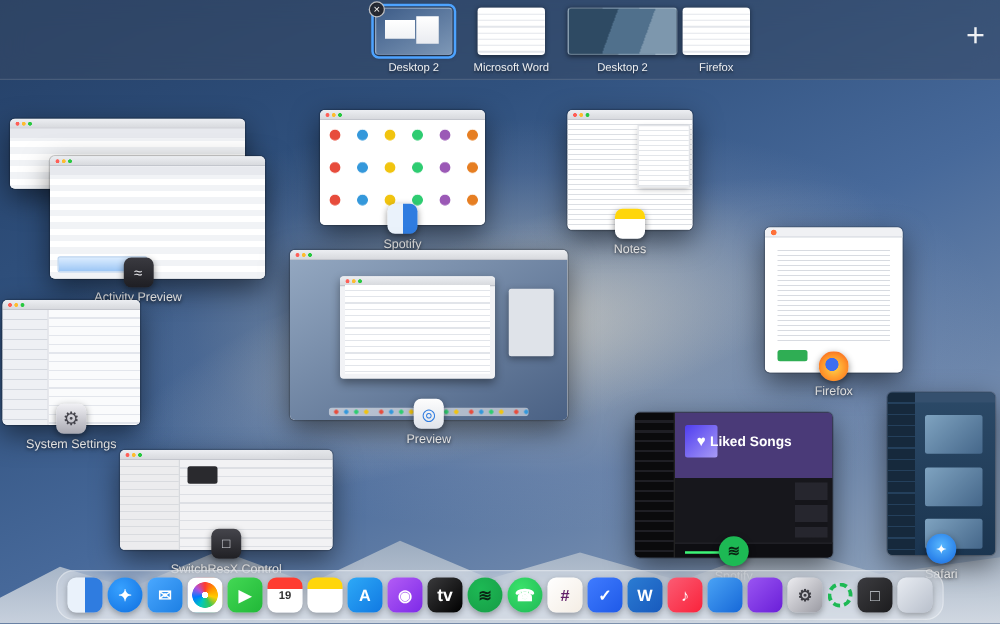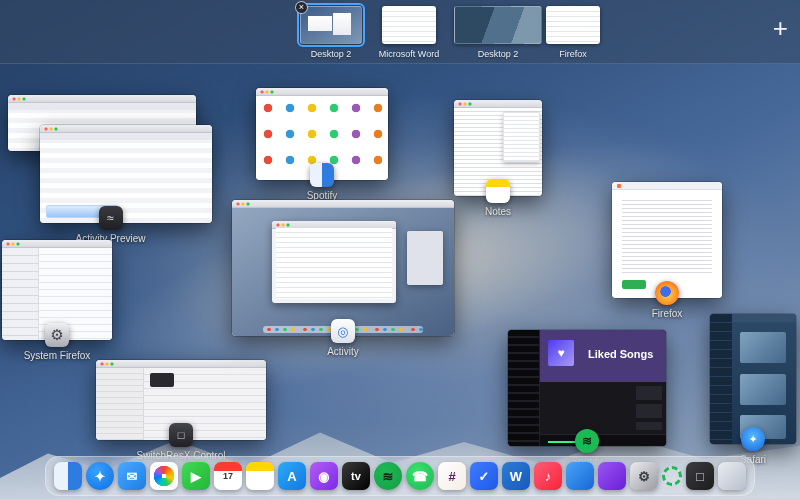--- a/index.html
+++ b/index.html
@@ -102,21 +102,21 @@
   .srx-body{position:absolute;inset:8px 0 0 0;display:flex;background:#ececee}
   .srx-left{width:28%;border-right:1px solid #d7d9dd;background:repeating-linear-gradient(180deg,transparent 0 5px,#d9dbdf 5px 6px)}
   .srx-main{flex:1;position:relative;background-color:#f2f2f4;
     background-image:repeating-linear-gradient(180deg,transparent 0 6px,#dddfe4 6px 7px)}
   .srx-dark{position:absolute;left:6px;top:5px;width:24px;height:14px;background:#2a2a2e;border-radius:2px}
   .sp{display:flex;background:#15151a}
   .sp-side{width:32px;background:repeating-linear-gradient(180deg,#0a0a0c 0 6px,#1e1e24 6px 8px);border-right:1px solid #222}
   .sp-main{flex:1;position:relative;background:linear-gradient(180deg,#4a3a78 0 52px,#17171c 52px)}
   .sp-art{position:absolute;left:8px;top:10px;width:26px;height:26px;background:linear-gradient(135deg,#4f3df0,#a89bf5);
     border-radius:2px;color:#fff;font-size:12px;display:flex;align-items:center;justify-content:center}
-  .sp-title{position:absolute;left:48px;top:18px;color:#fff;font-weight:bold;font-size:11px;white-space:nowrap}
+  .sp-title{position:absolute;left:28px;top:18px;color:#fff;font-weight:bold;font-size:11px;white-space:nowrap}
   .sp-tiles{position:absolute;right:4px;top:56px;width:26px;bottom:16px;
     background:repeating-linear-gradient(180deg,#26262e 0 14px,#15151a 14px 18px)}
   .sp-player{position:absolute;left:0;right:0;bottom:0;height:12px;background-color:#0e0e12;border-top:1px solid #26262c;
     background-image:linear-gradient(#3df577,#3df577);background-size:40% 2px;background-position:8px 6px;background-repeat:no-repeat}
   .saf{display:flex;background:#203951}
   .saf-side{width:26%;background:#16293c;background-image:repeating-linear-gradient(180deg,transparent 0 8px,#24405c 8px 9px)}
   .saf-main{flex:1;position:relative;background:linear-gradient(#2c4a68,#1b3platform) , linear-gradient(#2c4a68,#1b3550);background:linear-gradient(#2c4a68,#1b3550)}
   .saf-top{position:absolute;top:0;left:0;right:0;height:8px;background:#35506e}
   .saf-tile{position:absolute;left:12%;width:72%;height:24%;border-radius:2px;background:linear-gradient(135deg,#7fa3c0,#45678a)}
 
@@ -175,56 +175,56 @@
 
   <div class="win-group" style="left:256px;top:88px;width:132px">
     <div class="thumb" style="height:92px">
       <div class="titlebar"></div>
       <div class="finder-body"></div>
     </div>
     <div class="badge badge-finder"></div>
     <div class="win-label">Spotify</div>
   </div>
 
-  <div class="win-group" style="left:454px;top:100px;width:88px">
+  <div class="win-group" style="left:454px;top:88px;width:100px">
     <div class="thumb" style="height:96px">
       <div class="titlebar"></div>
       <div class="notes-body"></div>
       <div class="notes-sheet"></div>
     </div>
     <div class="badge badge-notes"></div>
     <div class="win-label">Notes</div>
   </div>
 
   <div class="win-group" style="left:2px;top:240px;width:110px">
     <div class="thumb" style="height:100px">
       <div class="titlebar"></div>
       <div class="ss-row">
         <div class="ss-side"></div>
         <div class="ss-main"></div>
       </div>
     </div>
     <div class="badge badge-settings">⚙</div>
-    <div class="win-label">System Firefox</div>
+    <div class="win-label">System Settings</div>
   </div>
 
   <div class="win-group" style="left:232px;top:200px;width:222px;z-index:15">
     <div class="thumb" style="height:136px">
       <div class="titlebar"></div>
       <div class="pv-shot">
         <div class="pv-win">
           <div class="titlebar"></div>
           <div class="pv-inner-lines"></div>
         </div>
         <div class="pv-side"></div>
         <div class="pv-dock"></div>
       </div>
     </div>
     <div class="badge badge-preview">◎</div>
-    <div class="win-label">Activity</div>
+    <div class="win-label">Preview</div>
   </div>
 
   <div class="win-group" style="left:612px;top:182px;width:110px">
     <div class="thumb" style="height:116px">
       <div class="ffx-body">
         <div class="ffx-bar"></div>
         <div class="ffx-lines"></div>
         <div class="ffx-btn"></div>
       </div>
     </div>
@@ -273,25 +273,25 @@
     <div class="badge badge-safari">✦</div>
     <div class="win-label">Safari</div>
   </div>
 
   <div class="dock">
       <div class="dock-icon" style="background: linear-gradient(90deg, rgb(234, 242, 251) 0px, rgb(234, 242, 251) 50%, rgb(47, 124, 224) 50%, rgb(47, 124, 224) 100%);"></div>
       <div class="dock-icon" style="border-radius: 50%; background: radial-gradient(circle at 38% 32%, rgb(55, 161, 255), rgb(15, 111, 224)); color: rgb(255, 255, 255); font-size: 13px;">✦</div>
       <div class="dock-icon" style="background: linear-gradient(135deg, rgb(74, 168, 255), rgb(29, 127, 227)); color: rgb(255, 255, 255); font-size: 13px;">✉</div>
       <div class="dock-icon" style="background: radial-gradient(circle, rgb(255, 255, 255) 0px, rgb(255, 255, 255) 2.5px, transparent 2.5px), radial-gradient(circle, transparent 0px, transparent 10px, rgb(255, 255, 255) 10.5px), conic-gradient(rgb(255, 59, 48), rgb(255, 149, 0), rgb(255, 204, 0), rgb(52, 199, 89), rgb(0, 199, 190), rgb(0, 122, 255), rgb(175, 82, 222), rgb(255, 59, 48));"></div>
       <div class="dock-icon" style="background: linear-gradient(135deg, rgb(67, 216, 84), rgb(33, 184, 56)); color: rgb(255, 255, 255); font-size: 13px;">▶</div>
-      <div class="dock-icon" style="background: linear-gradient(rgb(255, 59, 48) 0px, rgb(255, 59, 48) 32%, rgb(255, 255, 255) 32%, rgb(255, 255, 255) 100%); color: rgb(51, 51, 51); font-size: 9px;">17</div>
+      <div class="dock-icon" style="background: linear-gradient(rgb(255, 59, 48) 0px, rgb(255, 59, 48) 32%, rgb(255, 255, 255) 32%, rgb(255, 255, 255) 100%); color: rgb(51, 51, 51); font-size: 9px;">19</div>
       <div class="dock-icon" style="background: linear-gradient(rgb(255, 214, 10) 0px, rgb(255, 214, 10) 32%, rgb(255, 255, 255) 32%, rgb(255, 255, 255) 100%);"></div>
       <div class="dock-icon" style="background: linear-gradient(135deg, rgb(45, 169, 247), rgb(17, 121, 226)); color: rgb(255, 255, 255); font-size: 13px;">A</div>
       <div class="dock-icon" style="background: linear-gradient(135deg, rgb(179, 92, 245), rgb(125, 42, 232)); color: rgb(255, 255, 255); font-size: 13px;">◉</div>
-      <div class="dock-icon" style="background: linear-gradient(135deg, rgb(58, 58, 60), rgb(0, 0, 0)); color: rgb(255, 255, 255); font-size: 11px;">tv</div>
+      <div class="dock-icon" style="background: linear-gradient(135deg, rgb(58, 58, 60), rgb(0, 0, 0)); color: rgb(255, 255, 255); font-size: 14px;">tv</div>
       <div class="dock-icon" style="border-radius: 50%; background: radial-gradient(circle at 38% 32%, rgb(29, 185, 84), rgb(22, 156, 70)); color: rgb(10, 36, 19); font-size: 13px;">≋</div>
       <div class="dock-icon" style="border-radius: 50%; background: radial-gradient(circle at 38% 32%, rgb(58, 226, 107), rgb(31, 184, 85)); color: rgb(255, 255, 255); font-size: 13px;">☎</div>
       <div class="dock-icon" style="background: linear-gradient(135deg, rgb(255, 255, 255), rgb(244, 237, 228)); color: rgb(97, 31, 105); font-size: 13px;">#</div>
       <div class="dock-icon" style="background: linear-gradient(135deg, rgb(63, 123, 255), rgb(31, 90, 232)); color: rgb(255, 255, 255); font-size: 13px;">✓</div>
       <div class="dock-icon" style="background: linear-gradient(135deg, rgb(43, 124, 211), rgb(24, 90, 189)); color: rgb(255, 255, 255); font-size: 13px;">W</div>
       <div class="dock-icon" style="background: linear-gradient(135deg, rgb(251, 92, 116), rgb(250, 35, 59)); color: rgb(255, 255, 255); font-size: 13px;">♪</div>
       <div class="dock-icon" style="background: linear-gradient(135deg, rgb(74, 163, 245), rgb(22, 104, 216));"></div>
       <div class="dock-icon" style="background: linear-gradient(135deg, rgb(154, 85, 242), rgb(106, 31, 216));"></div>
       <div class="dock-icon" style="background: linear-gradient(135deg, rgb(236, 236, 240), rgb(154, 154, 162)); color: rgb(60, 60, 67); font-size: 13px;">⚙</div>
       <div class="dock-icon" style="width: 20px; height: 20px; border-radius: 50%; border: 3px dashed rgb(29, 185, 84); background: rgba(255, 255, 255, 0.15); box-shadow: none;"></div>

